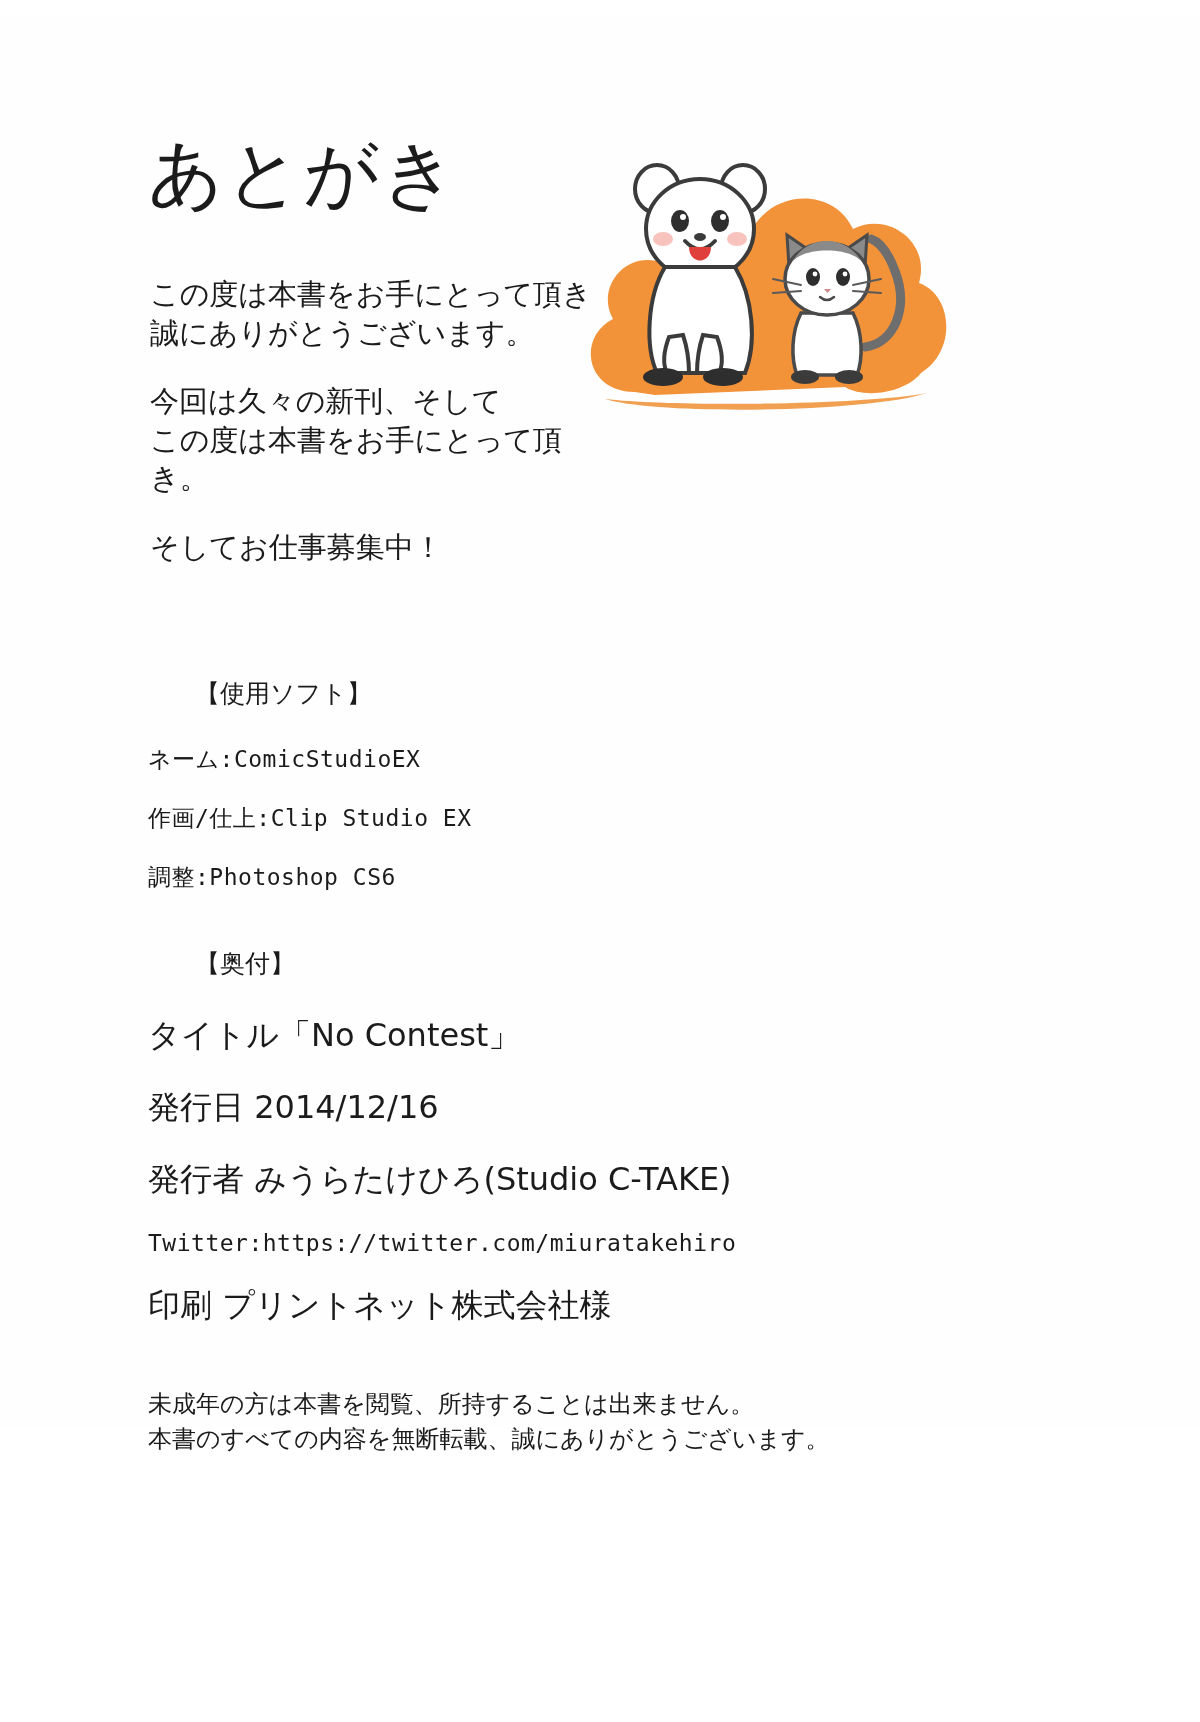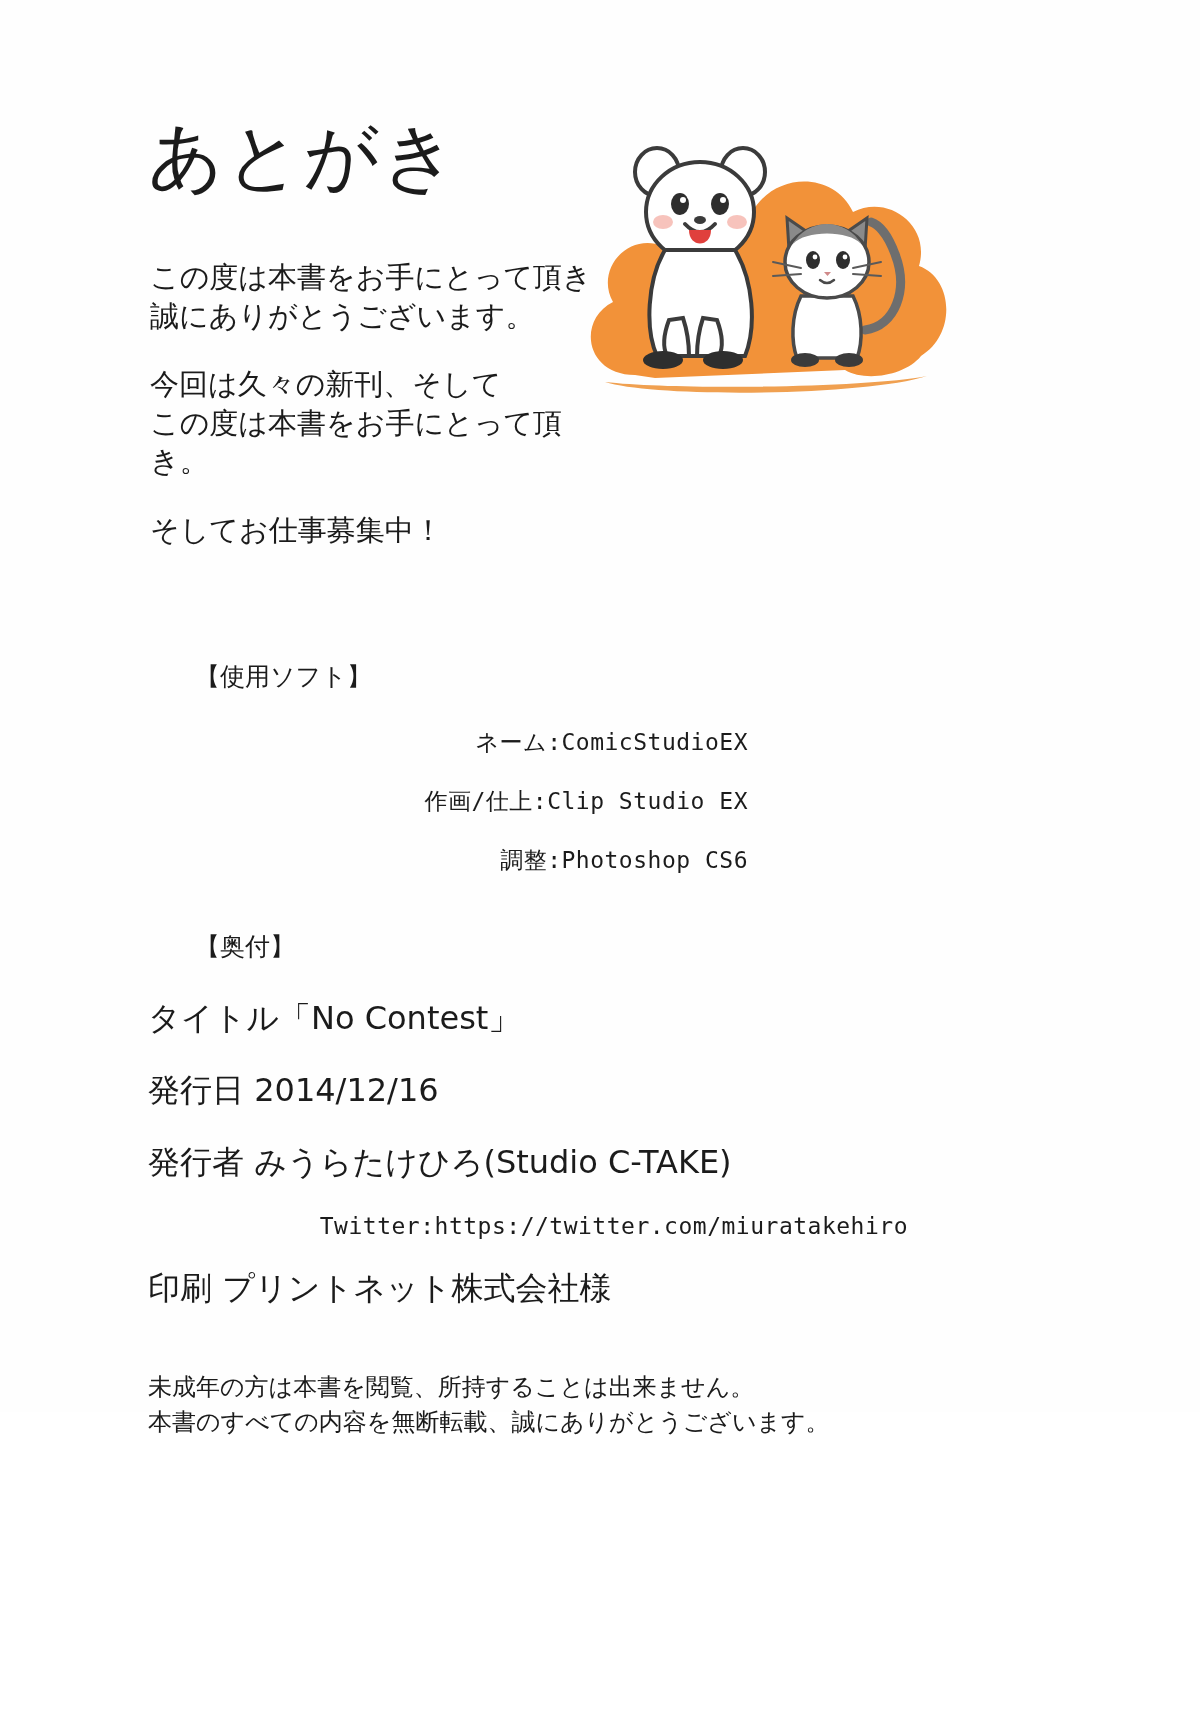--- a/index.html
+++ b/index.html
@@ -10,21 +10,21 @@
     width: 1200px;
     height: 1722px;
     background: #ffffff;
     font-family: "Liberation Sans", sans-serif;
     color: #1a1a1a;
     position: relative;
     overflow: hidden;
   }
   .page {
     position: absolute;
-    left: 0; top: 0;
+    left: 0; top: 17px;
     width: 1200px;
     height: 1412px;
     background: #fefefe;
   }
 
   
   .afterword-title {
     position: absolute;
     left: 148px;
     top: 108px;
@@ -80,21 +80,20 @@
     color: #1b1b1b;
     margin-left: 47px;
   }
   .mono-line {
     font-family: "DejaVu Sans Mono", monospace;
     font-size: 23px;
     letter-spacing: 0.5px;
     margin-bottom: 28px;
     color: #1b1b1b;
     white-space: pre;
-    text-align: right;
   }
   .sans-line {
     font-family: "DejaVu Sans", sans-serif;
     font-size: 32px;
     margin-bottom: 28px;
     color: #1b1b1b;
     white-space: pre;
   }
 
   

